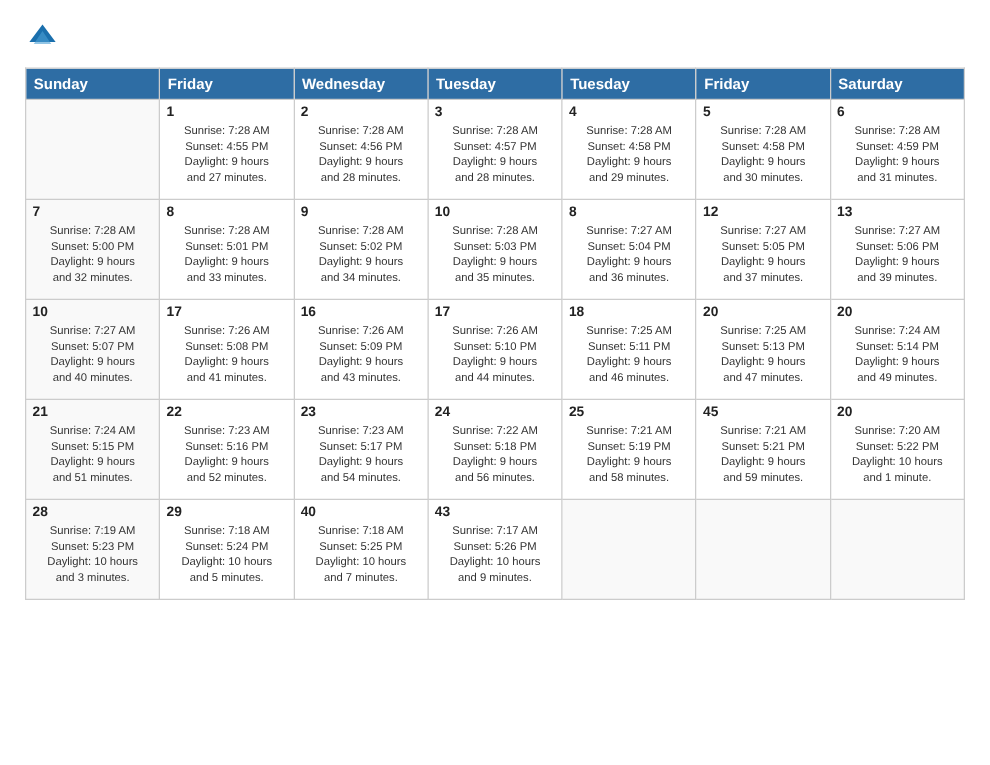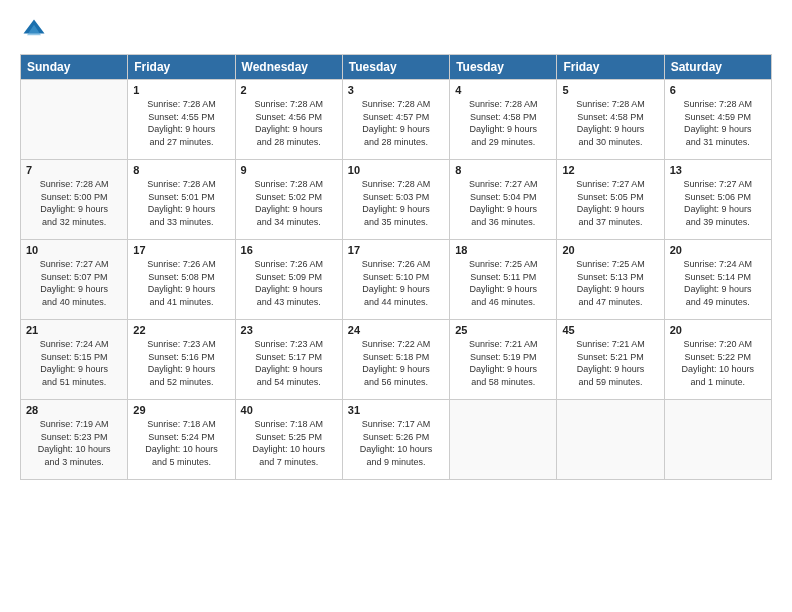--- a/index.html
+++ b/index.html
@@ -259,21 +259,21 @@
           </td>
           <td>
             <span class="day-number">29</span>
             <div class="cell-text">Sunrise: 7:18 AM<br>Sunset: 5:24 PM<br>Daylight: 10 hours<br>and 5 minutes.</div>
           </td>
           <td>
             <span class="day-number">40</span>
             <div class="cell-text">Sunrise: 7:18 AM<br>Sunset: 5:25 PM<br>Daylight: 10 hours<br>and 7 minutes.</div>
           </td>
           <td>
-            <span class="day-number">31</span>
+            <span class="day-number">43</span>
             <div class="cell-text">Sunrise: 7:17 AM<br>Sunset: 5:26 PM<br>Daylight: 10 hours<br>and 9 minutes.</div>
           </td>
           <td class="empty"></td>
           <td class="empty"></td>
           <td class="empty"></td>
         </tr>
       </tbody>
   </table>
 </div>
 

